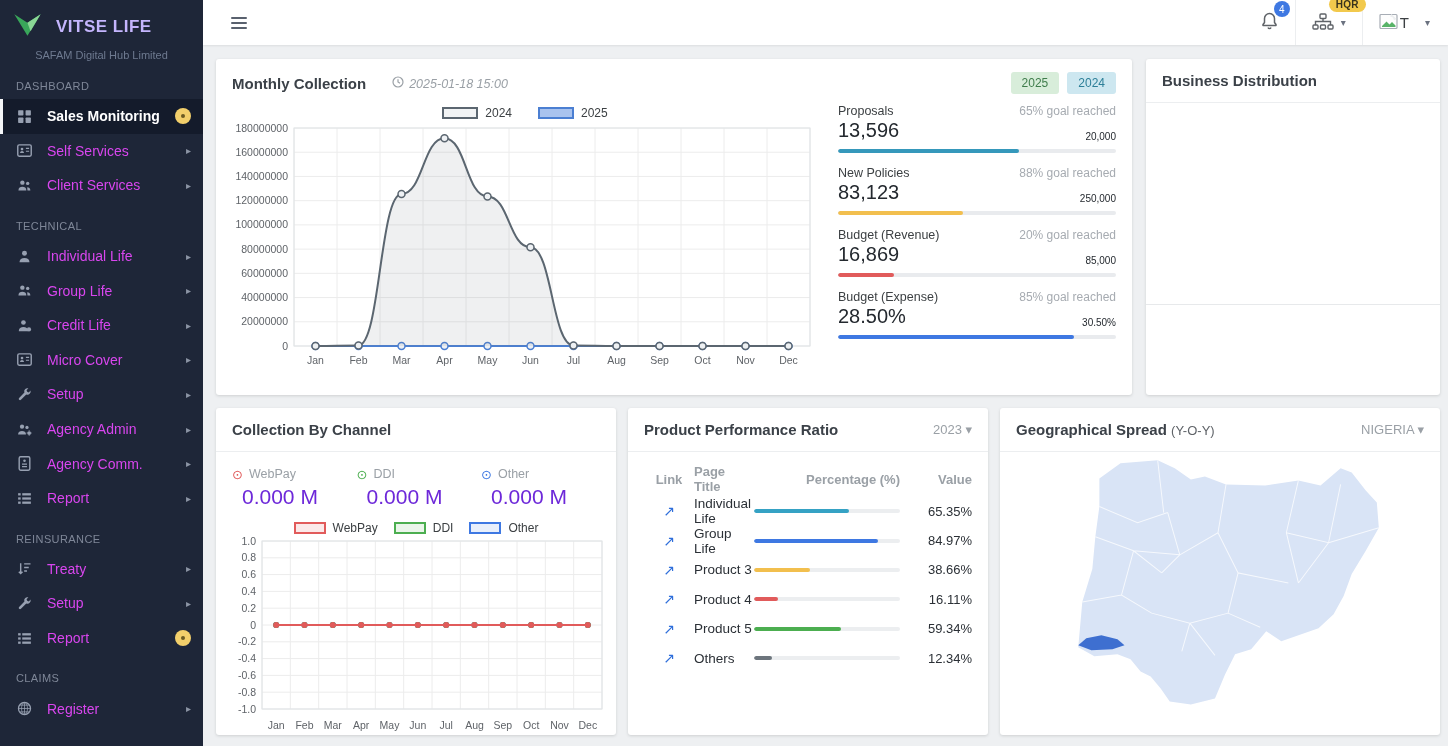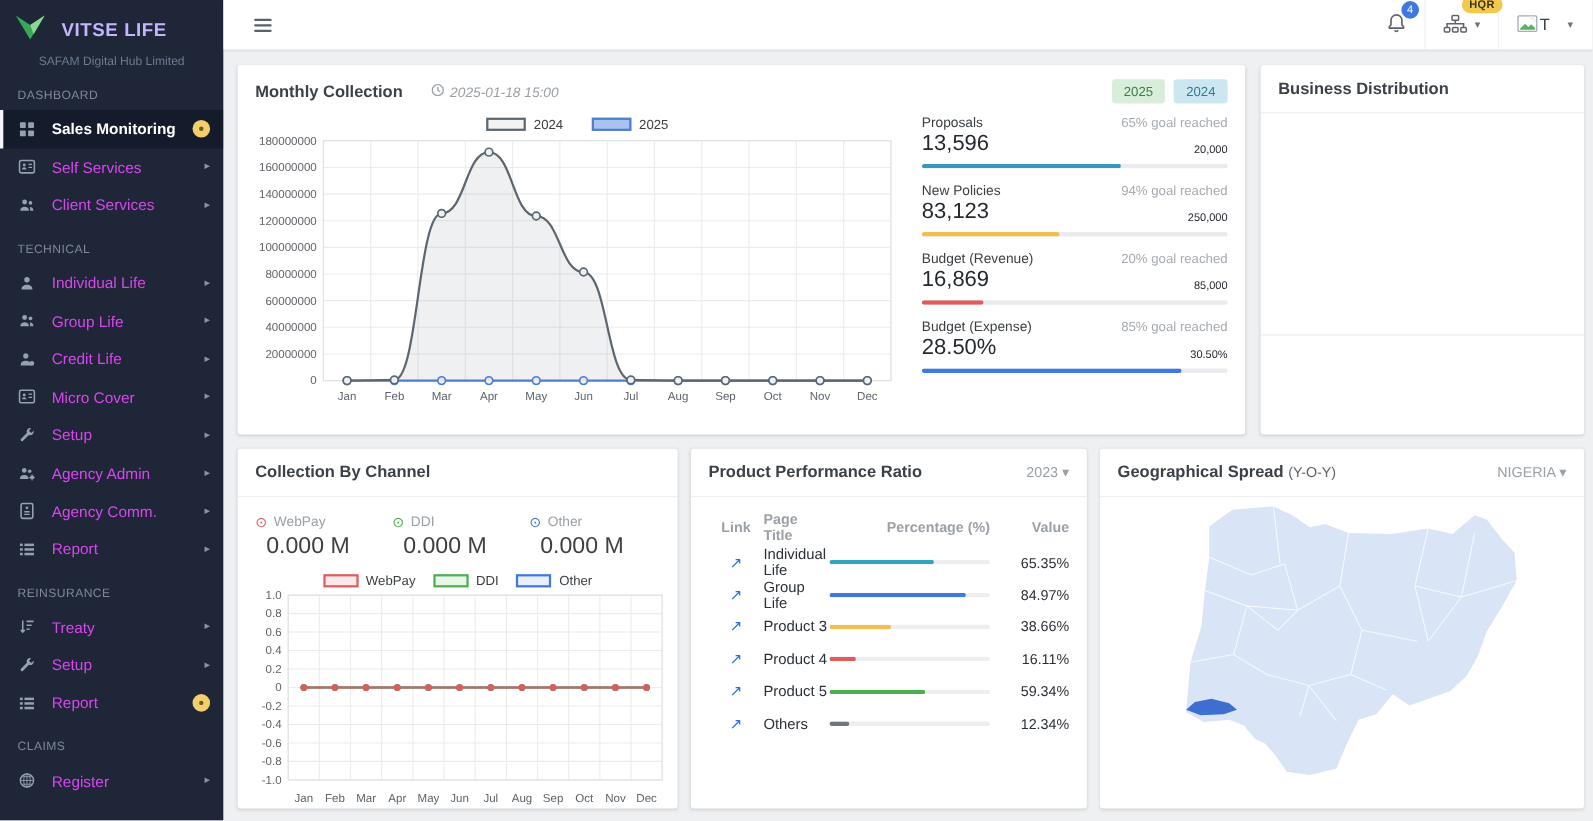--- a/index.html
+++ b/index.html
@@ -73,21 +73,21 @@
   .stat-fill{height:100%;border-radius:2px}
 
   
   .bd-box{height:202px;border-bottom:1px solid #e7e9eb}
 
   
   .cc-stats{display:flex;padding:15px 10px 2px 16px}
   .chan{width:33.3%}
   .chan-l{font-size:12.5px;color:#9aa0a6;display:flex;gap:6px;align-items:center}
   .chan-ico{font-size:13px;line-height:1}
-  .chan-v{font-size:21px;color:#404040;margin-top:4px;padding-left:10px}
+  .chan-v{font-size:21px;color:#6d28d9;margin-top:4px;padding-left:10px}
   .cc-legend{display:flex;justify-content:center;gap:16px;margin:10px 0 0;font-size:12px;color:#3c4043;align-items:center}
   .cc-leg-item{display:flex;align-items:center}
   .cc-swatch{width:32px;height:12px;border:2px solid;margin-right:7px;display:inline-block}
 
   
   .pgrid{display:grid;grid-template-columns:50px 1fr 146px 72px;align-items:center;padding:0 16px;column-gap:0}
   .p-header{height:34px;color:#9aa0a6;font-weight:bold;font-size:13px;margin-top:10px}
   .h-link{text-align:center}
   .h-pct,.h-value{text-align:right}
   .prow{height:29.5px;font-size:13.5px;color:#2b3036}
@@ -459,21 +459,21 @@
                   <span class="stat-value">13,596</span>
                   <span class="stat-goal">20,000</span>
                 </div>
                 <div class="stat-track">
                   <div class="stat-fill" style="width:65%;background:#3598bb"></div>
                 </div>
               </div>
               <div class="stat">
                 <div class="stat-r1">
                   <span class="stat-label">New Policies</span>
-                  <span class="stat-goaltext">94% goal reached</span>
+                  <span class="stat-goaltext">88% goal reached</span>
                 </div>
                 <div class="stat-r2">
                   <span class="stat-value">83,123</span>
                   <span class="stat-goal">250,000</span>
                 </div>
                 <div class="stat-track">
                   <div class="stat-fill" style="width:45%;background:#f2bf4e"></div>
                 </div>
               </div>
               <div class="stat">

